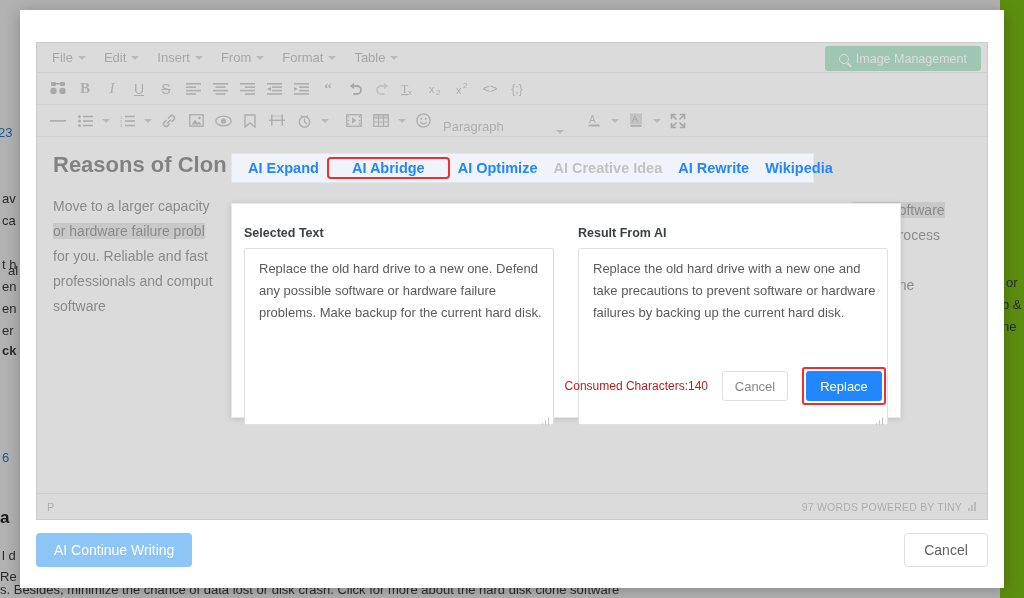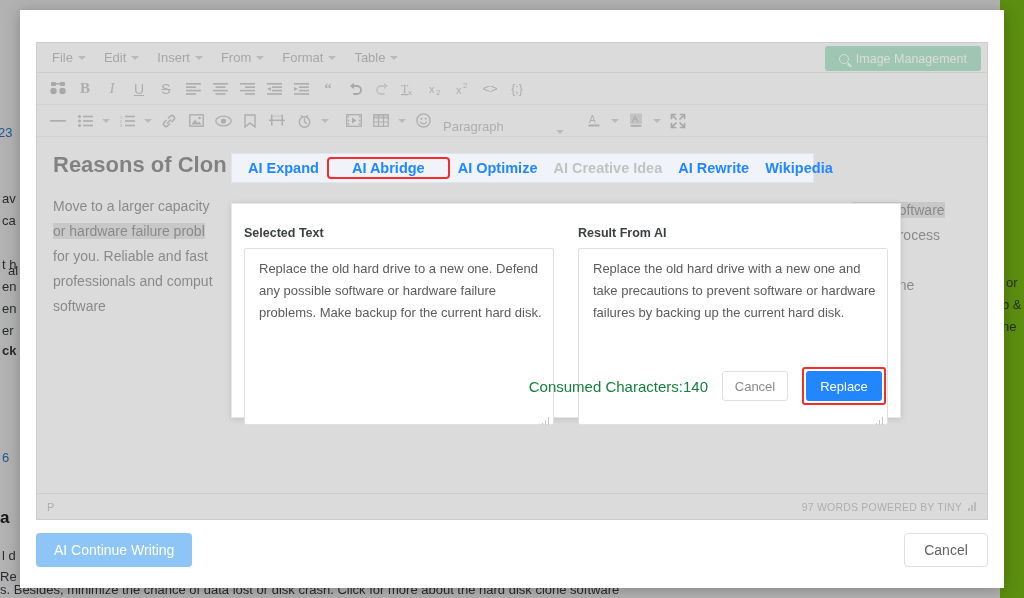--- a/index.html
+++ b/index.html
@@ -191,21 +191,21 @@
   .ta-wrap { position: relative; }
   .ta-grip {
     position: absolute; right: 4px; bottom: 4px;
     width: 8px; height: 8px; pointer-events: none;
   }
   .ta-grip i { position: absolute; bottom: 0; width: 1.3px; background: #c5c5c5; }
   .ai-actions {
     position: absolute; right: 14px; bottom: 12px;
     display: flex; align-items: center; gap: 14px;
   }
-  .consumed { font-size: 15px; color: #15803d; }
+  .consumed { font-size: 12px; color: #b91c1c; }
   .btn-cancel-sm {
     height: 30px; min-width: 66px; border: 1px solid #e0e0e0;
     border-radius: 3px; background: #fff; color: #8a8a8a;
     font-size: 13px; display: flex; align-items: center; justify-content: center;
   }
   .replace-wrap {
     border: 2px solid #f32c2c; border-radius: 3px; padding: 2px;
   }
   .btn-replace {
     height: 30px; min-width: 76px; background: #2286ff; border: none;

